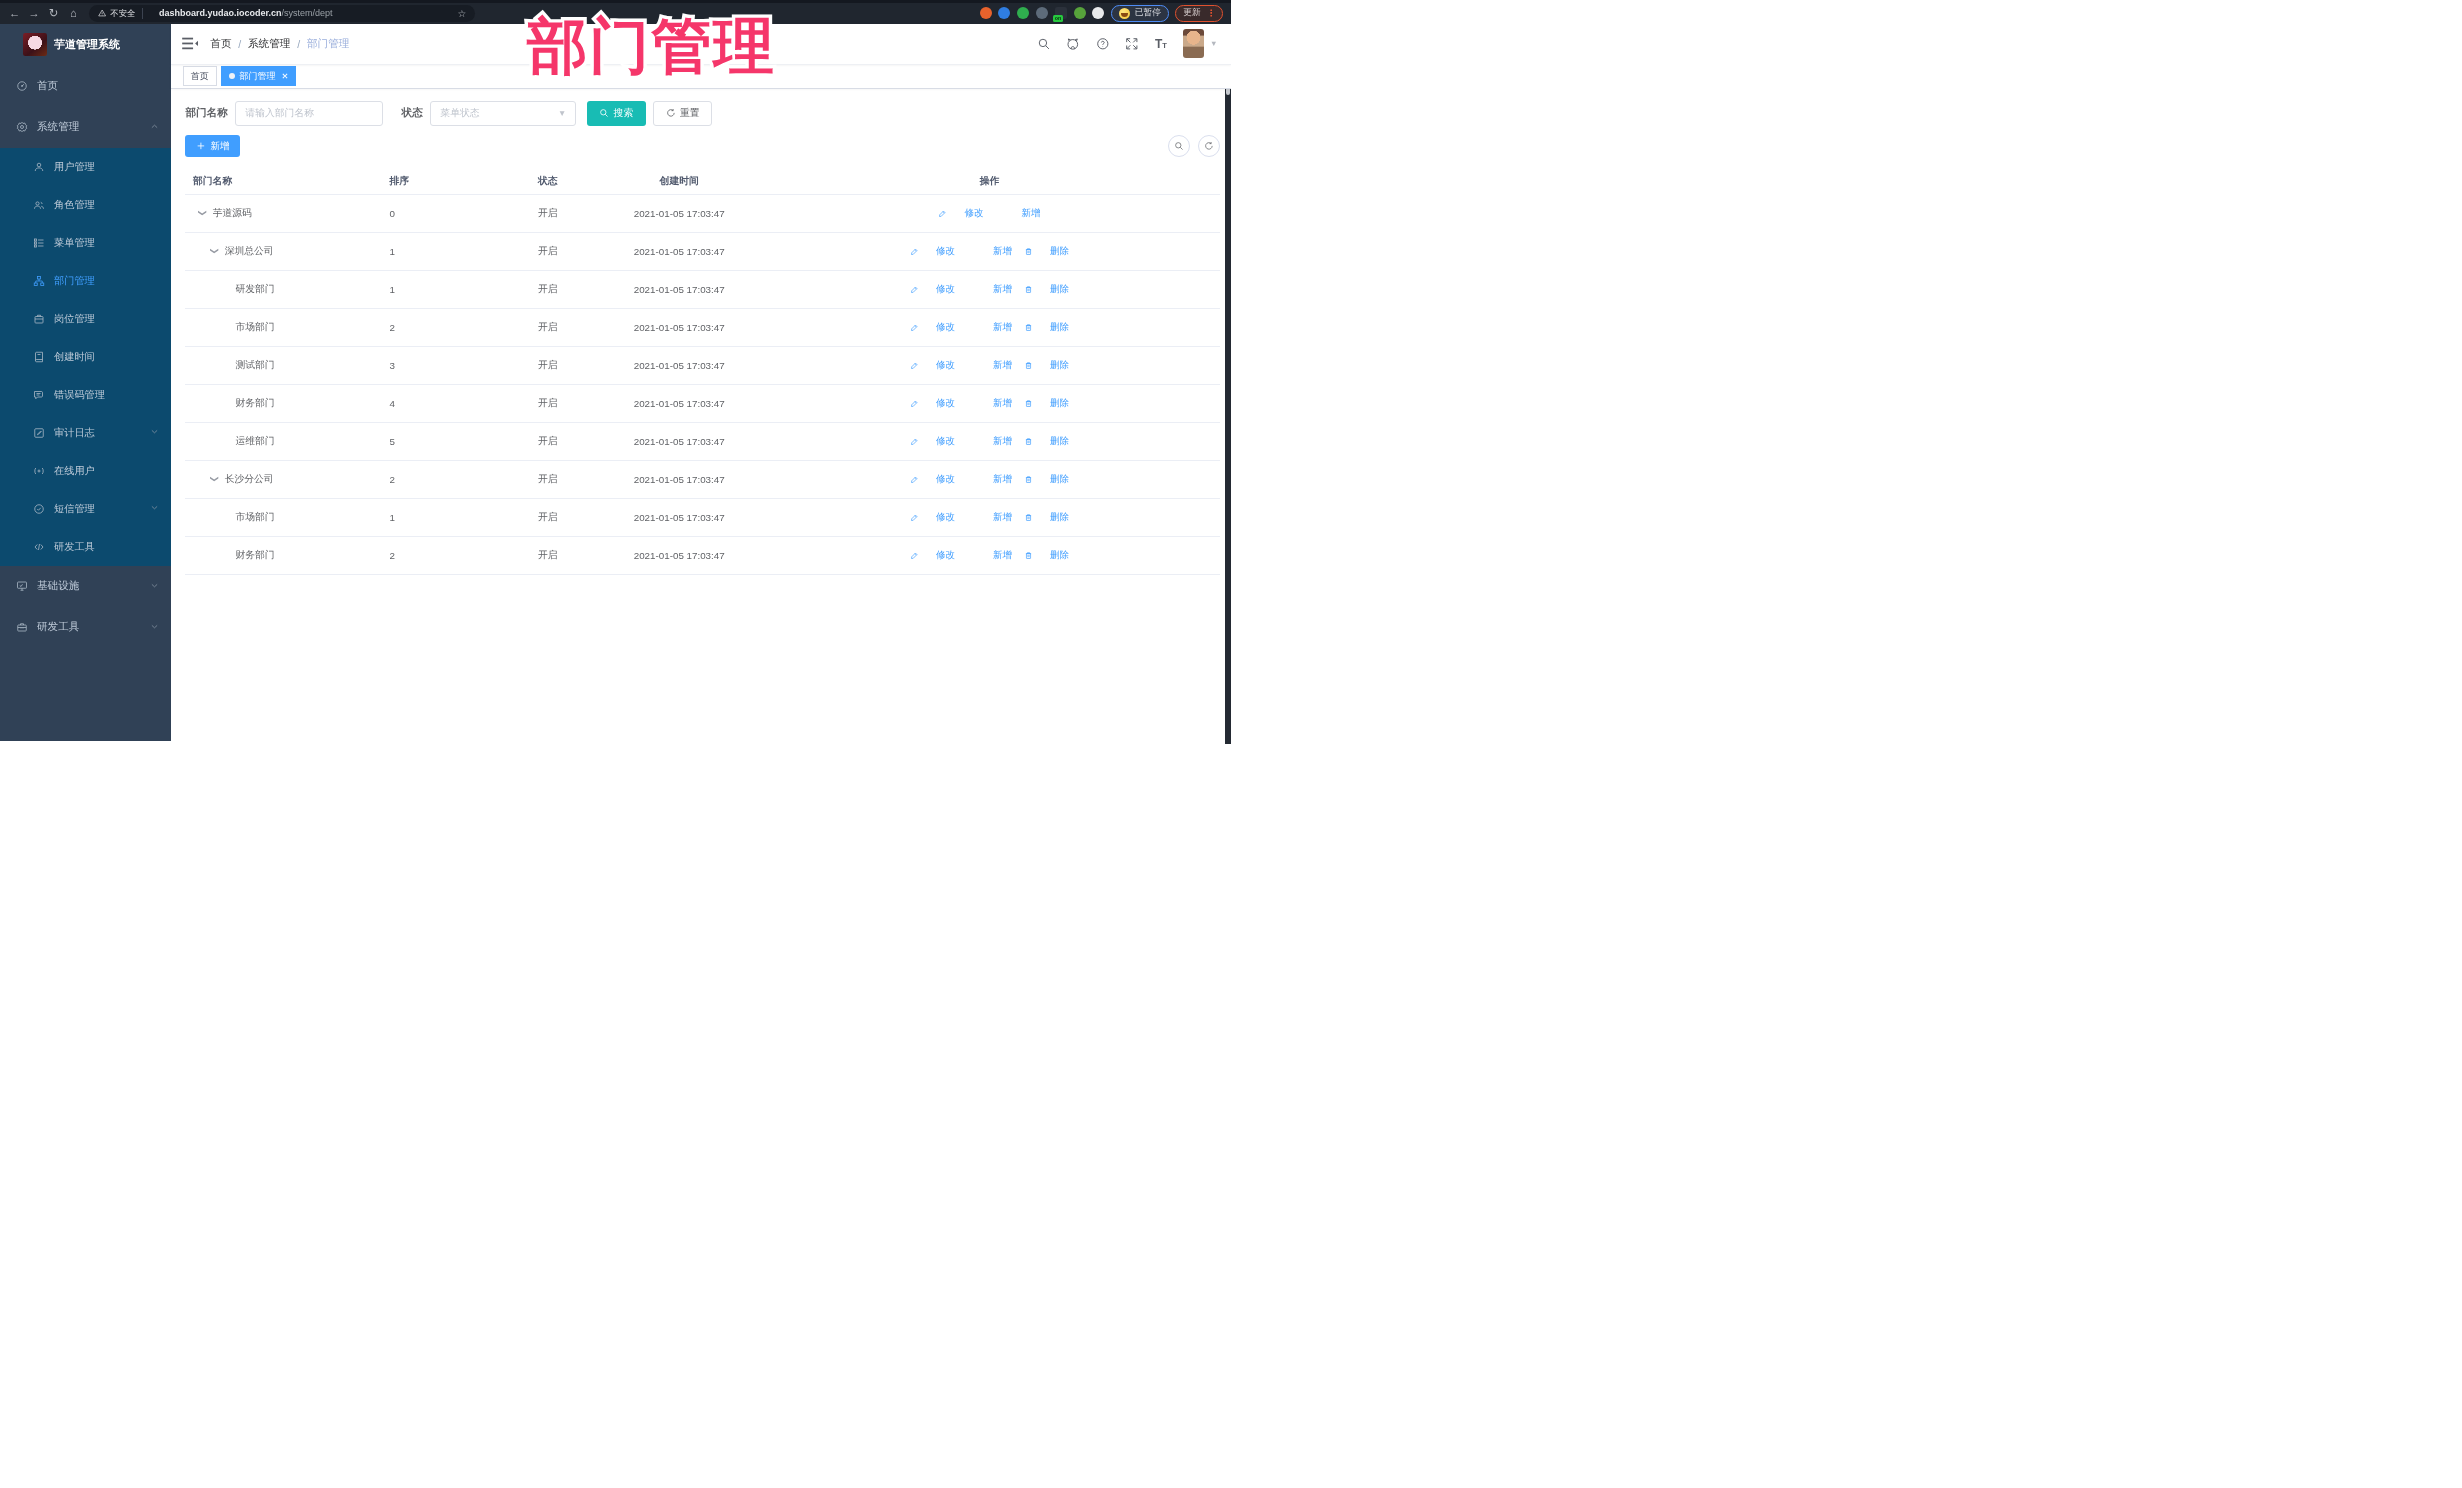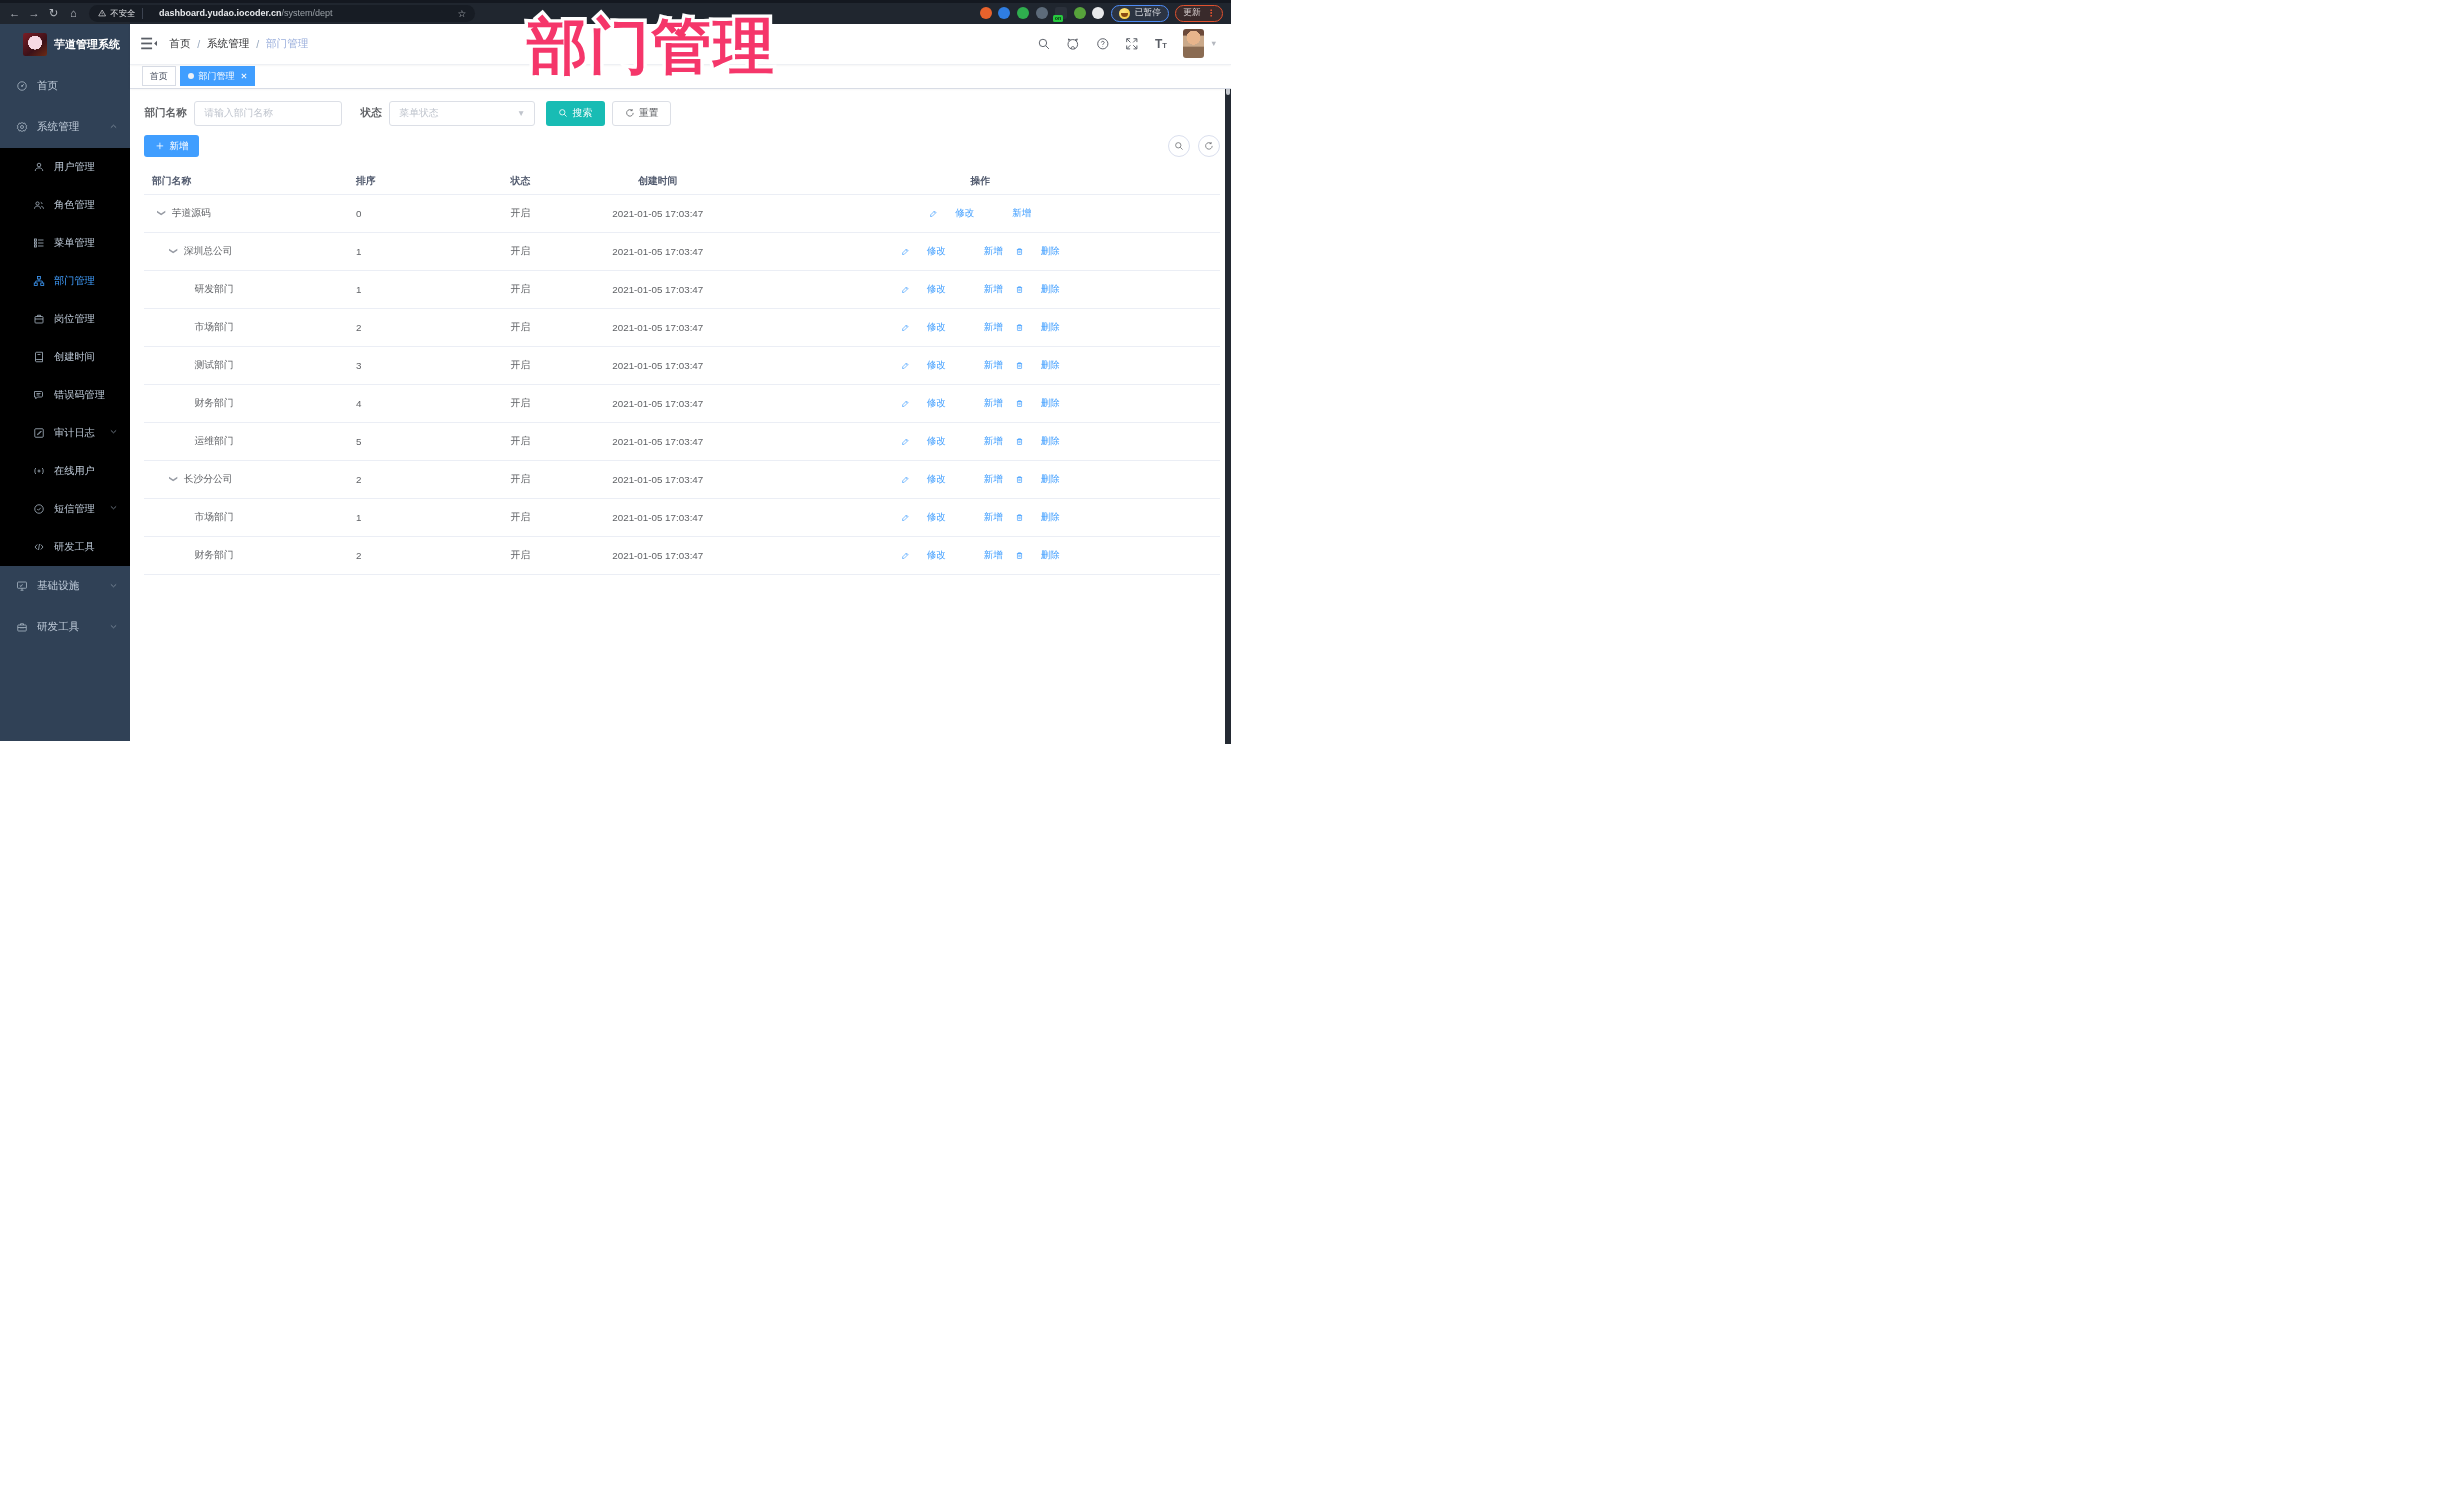--- a/index.html
+++ b/index.html
@@ -21,29 +21,29 @@
   .badge-on { position:absolute; bottom:-3px; left:-1.5px; background:#27c93f; color:#05320c; font-size:5.3px; font-weight:bold; padding:0 1.5px; border-radius:1.5px; line-height:6.8px; }
   .pill { display:flex; align-items:center; gap:4.5px; height:16.7px; border-radius:8.3px; padding:0 6.8px; font-size:8.7px; flex:0 0 auto; }
   .pill.paused { border:1.5px solid #4e8cf5; background:#2c3442; color:#dfe1e5; }
   .pill.update { border:1.5px solid #e0512f; background:#392a2b; color:#d8cfcf; gap:6px; }
   .emoji { width:11.4px; height:11.4px; border-radius:50%; background:radial-gradient(circle at 35% 35%, #ffe782, #f7c531); position:relative; }
   .emoji:after { content:""; position:absolute; left:2.3px; top:5.3px; width:6.8px; height:3.8px; border-radius:0 0 6px 6px; background:#8a4a12; }
   .dots3 { color:#e0512f; font-size:9px; font-weight:bold; letter-spacing:0; }
 
   
   .app { display:flex; height:717px; }
-  .sidebar { width:130px; background:#304156; flex:0 0 auto; color:#bfcbd9; }
+  .sidebar { width:171px; background:#304156; flex:0 0 auto; color:#bfcbd9; }
   .logo-row { height:42px; display:flex; align-items:center; padding-left:23px; gap:7.6px; }
   .logo-img { width:23.5px; height:23.5px; border-radius:2.3px; background:
       radial-gradient(circle at 50% 42%, #f7d9e4 0 38%, transparent 39%),
       linear-gradient(140deg,#7a1d26,#3c1118 60%,#6d2b14); }
   .logo-title { color:#fff; font-size:11px; font-weight:bold; white-space:nowrap; }
   .menu { font-size:10.6px; }
   .m-item { height:41px; display:flex; align-items:center; padding:0 12px 0 15px; gap:9px; cursor:pointer; }
-  .m-sub { background:#000000; }
+  .m-sub { background:#0c4a6e; }
   .m-sub .m-item { height:38px; padding-left:32px; font-size:10.2px; }
   .m-item .lbl { flex:1 1 auto; white-space:nowrap; }
   .m-item .chev { color:#8a97a6; font-size:8.3px; }
   .m-item.active { color:#409eff; }
   .micon { width:13px; height:13px; flex:0 0 auto; display:flex; align-items:center; justify-content:center; color:#aab7c5; }
   .m-item.active .micon { color:#409eff; }
   .micon svg { width:12px; height:12px; stroke:currentColor; fill:none; stroke-width:1.6; }
 
   .main { flex:1 1 auto; display:flex; flex-direction:column; background:#fff; min-width:0; }
   .hdr { height:41px; display:flex; align-items:center; padding:0 13.6px 0 10.6px; border-bottom:0.8px solid #eef0f4; box-shadow:0 0.8px 2.3px rgba(0,0,0,.06); position:relative; z-index:2; background:#fff; }

